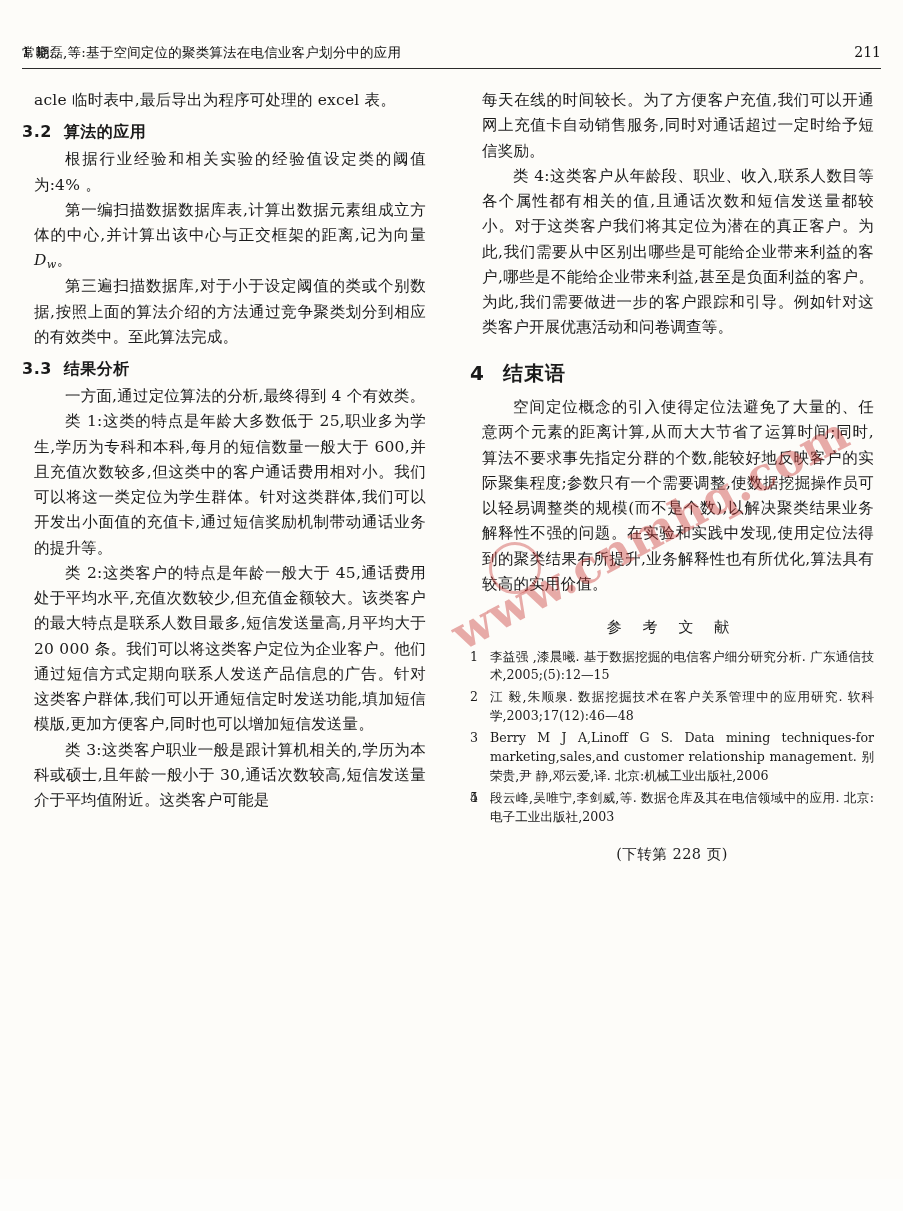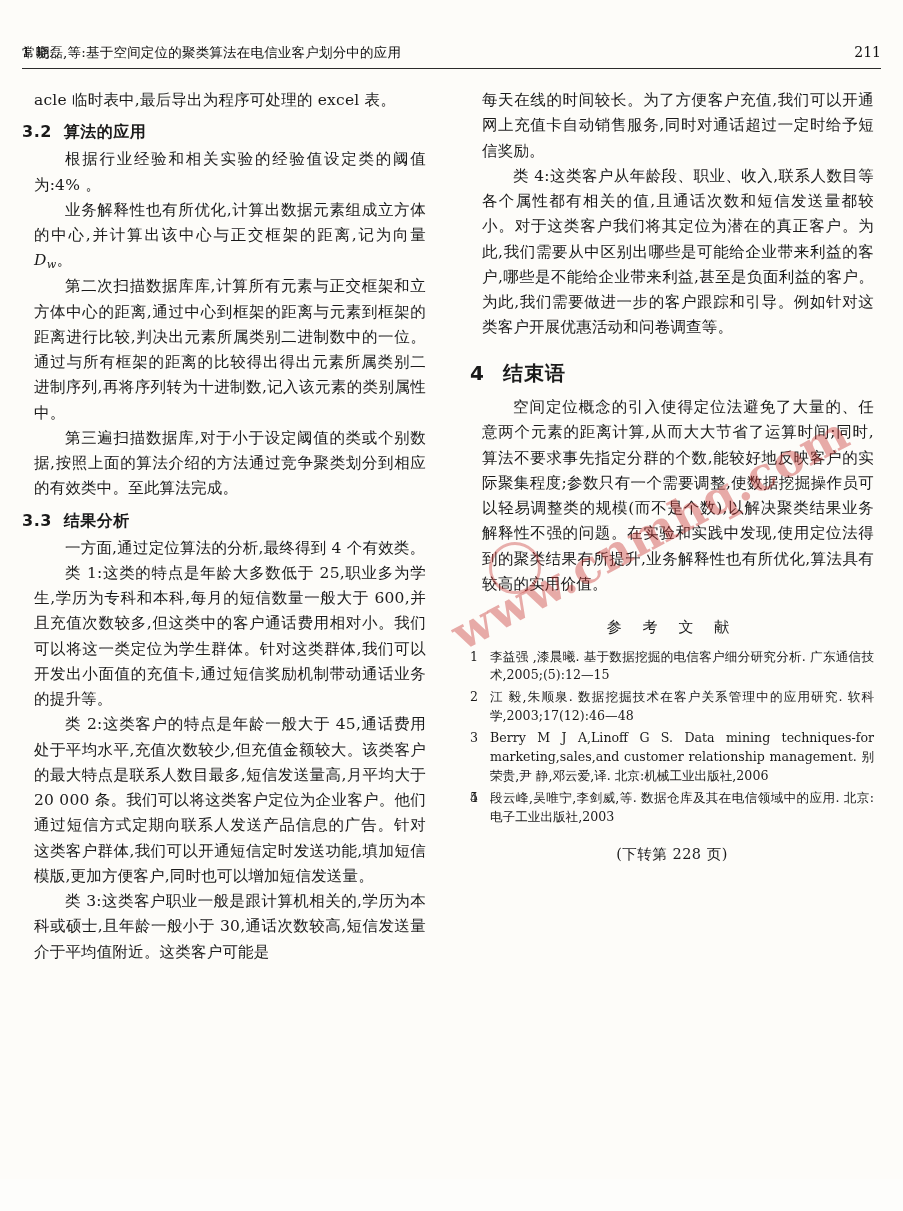--- a/index.html
+++ b/index.html
@@ -191,24 +191,23 @@
 
     <p class="noindent">acle 临时表中,最后导出为程序可处理的 excel 表。</p>
 
     <h2 class="sec">
       <span class="num">3.2</span><span>算法的应用</span>
     </h2>
 
     <p>根据行业经验和相关实验的经验值设定类的阈值为:4% 。</p>
 
     <p>
-      <span>业务解释性也有所优化,计算出数据元素组成立方体的中心,并计算出该中心与正交框架的距离,记为向量 </span><span class="ital">D</span><span class="sub">w</span><span>。</span>
+      <span>第一编扫描数据数据库表,计算出数据元素组成立方体的中心,并计算出该中心与正交框架的距离,记为向量 </span><span class="ital">D</span><span class="sub">w</span><span>。</span>
     </p>
 
-    <p>第二次扫描数据库库,计算所有元素与正交框架和立方体中心的距离,通过中心到框架的距离与元素到框架的距离进行比较,判决出元素所属类别二进制数中的一位。通过与所有框架的距离的比较得出得出元素所属类别二进制序列,再将序列转为十进制数,记入该元素的类别属性中。</p>
 
     <p>第三遍扫描数据库,对于小于设定阈值的类或个别数据,按照上面的算法介绍的方法通过竞争聚类划分到相应的有效类中。至此算法完成。</p>
 
     <h2 class="sec">
       <span class="num">3.3</span><span>结果分析</span>
     </h2>
 
     <p>一方面,通过定位算法的分析,最终得到 4 个有效类。</p>
     <p>类 1:这类的特点是年龄大多数低于 25,职业多为学生,学历为专科和本科,每月的短信数量一般大于 600,并且充值次数较多,但这类中的客户通话费用相对小。我们可以将这一类定位为学生群体。针对这类群体,我们可以开发出小面值的充值卡,通过短信奖励机制带动通话业务的提升等。</p>
     <p>类 2:这类客户的特点是年龄一般大于 45,通话费用处于平均水平,充值次数较少,但充值金额较大。该类客户的最大特点是联系人数目最多,短信发送量高,月平均大于 20 000 条。我们可以将这类客户定位为企业客户。他们通过短信方式定期向联系人发送产品信息的广告。针对这类客户群体,我们可以开通短信定时发送功能,填加短信模版,更加方便客户,同时也可以增加短信发送量。</p>

